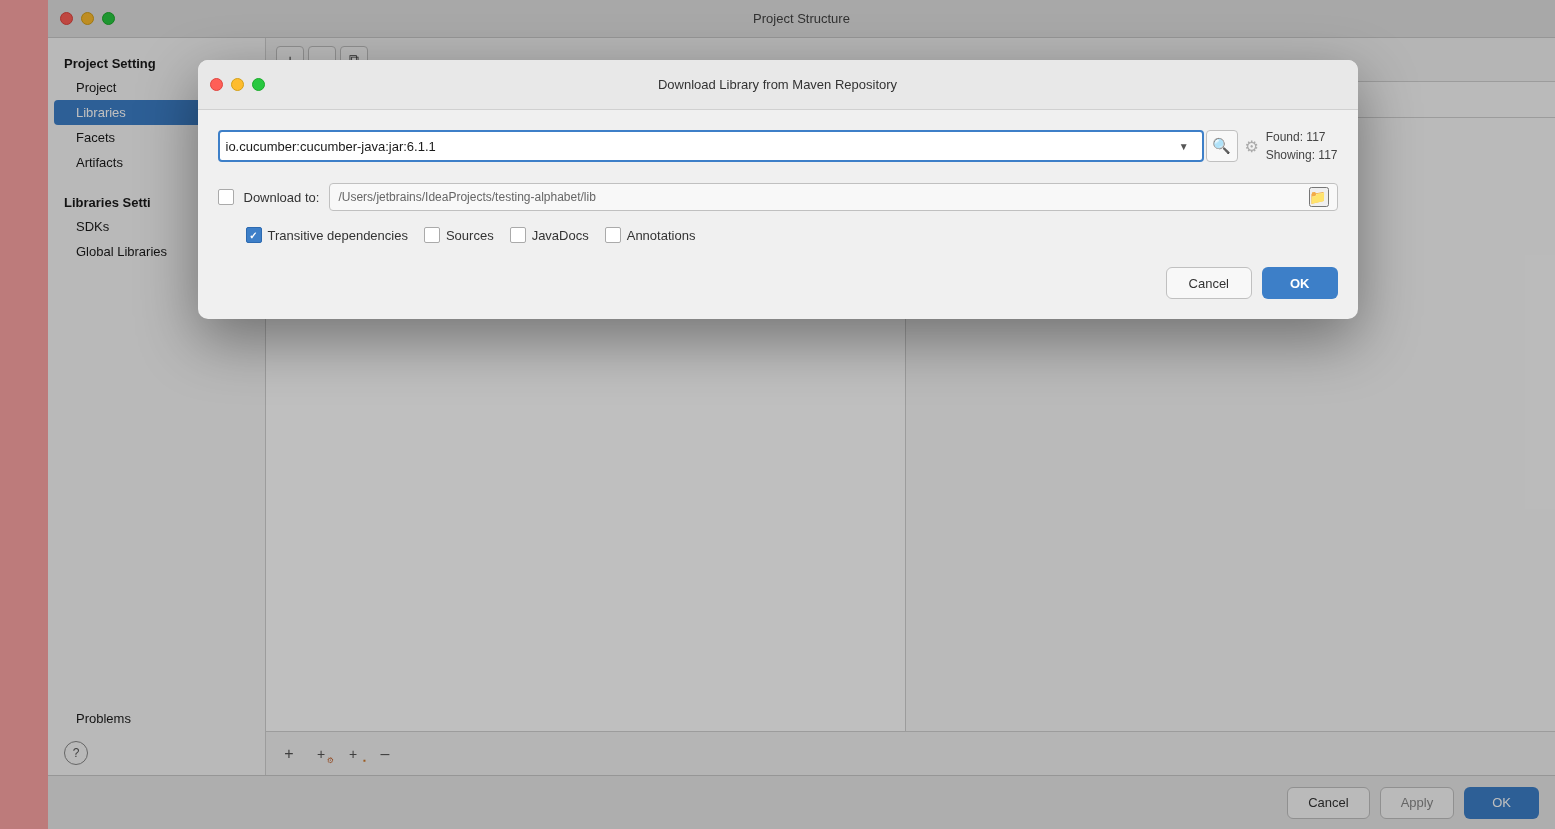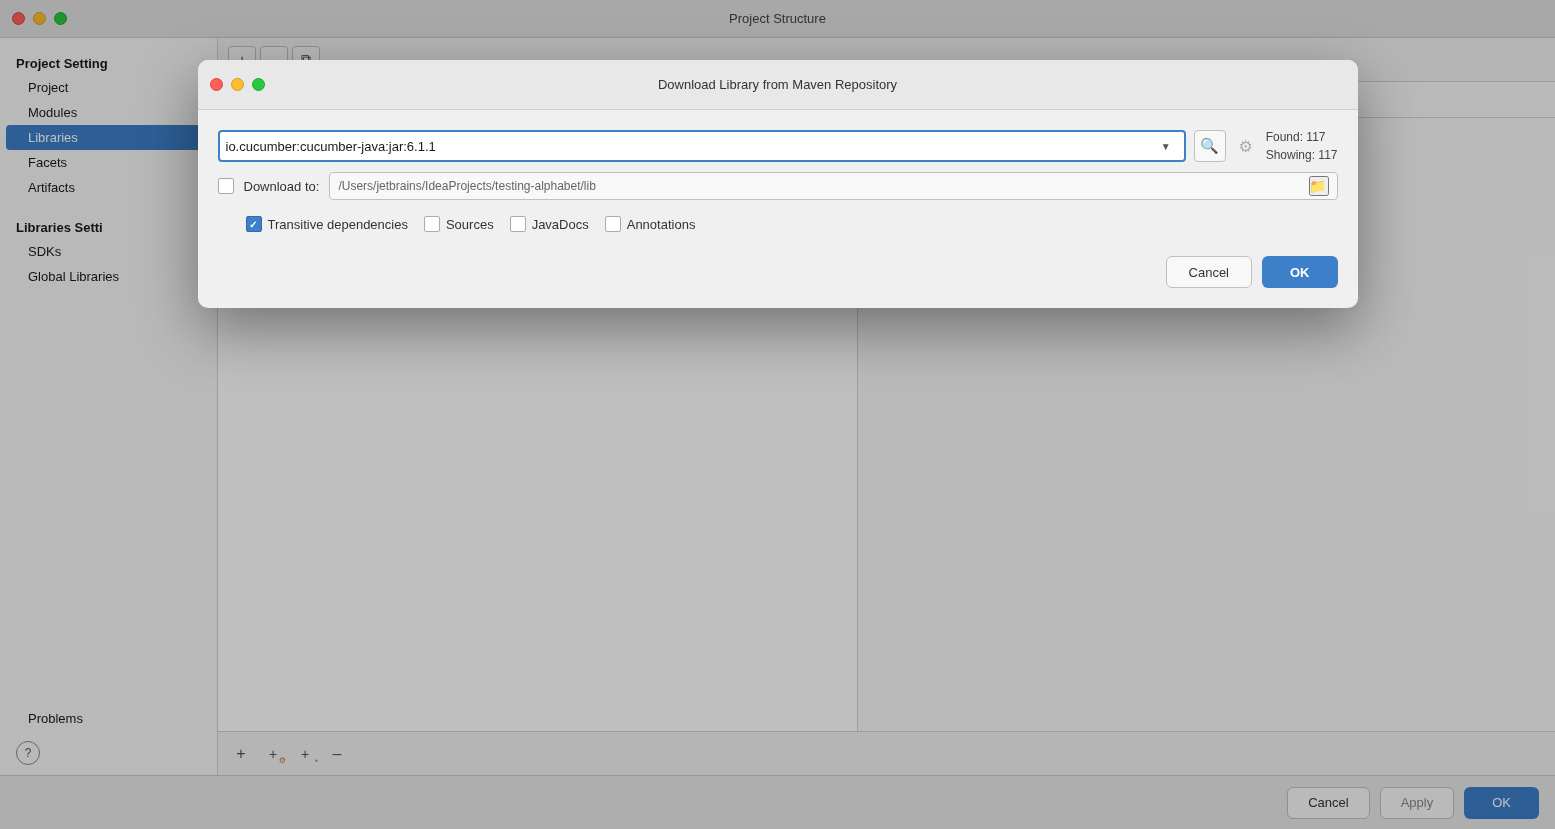--- a/index.html
+++ b/index.html
@@ -13,20 +13,21 @@
       position: relative;
     }
 
     
     .main-window {
       width: 100%;
       height: 100%;
       background: #fca5a5;
       display: flex;
       flex-direction: column;
+      padding-left: 48px;
     }
 
     .title-bar {
       background: #e0e0e0;
       height: 38px;
       display: flex;
       align-items: center;
       justify-content: center;
       border-bottom: 1px solid #c8c8c8;
       position: relative;
@@ -258,22 +259,22 @@
     }
 
     .modal-body {
       padding: 18px 20px 20px 20px;
     }
 
     
     .search-row {
       display: flex;
       align-items: center;
-      gap: 8px;
-      margin-bottom: 8px;
+      gap: 2px;
+      margin-bottom: 19px;
     }
 
     .search-input-wrapper {
       flex: 1;
       display: flex;
       align-items: center;
       border: 2px solid #3d7fc8;
       border-radius: 4px;
       background: #fff;
       height: 32px;
@@ -520,23 +521,20 @@
     <span class="title-bar-title">Project Structure</span>
   </div>
 
   <div class="window-body">
 
     <div class="sidebar">
       <div class="sidebar-section-title">Project Setting</div>
 
       <div class="sidebar-item">
         <span>Project</span>
-      </div>
-      <div class="sidebar-item">
-        <span>Modules</span>
       </div>
       <div class="sidebar-item active">
         <span>Libraries</span>
       </div>
       <div class="sidebar-item">
         <span>Facets</span>
       </div>
       <div class="sidebar-item">
         <span>Artifacts</span>
       </div>

